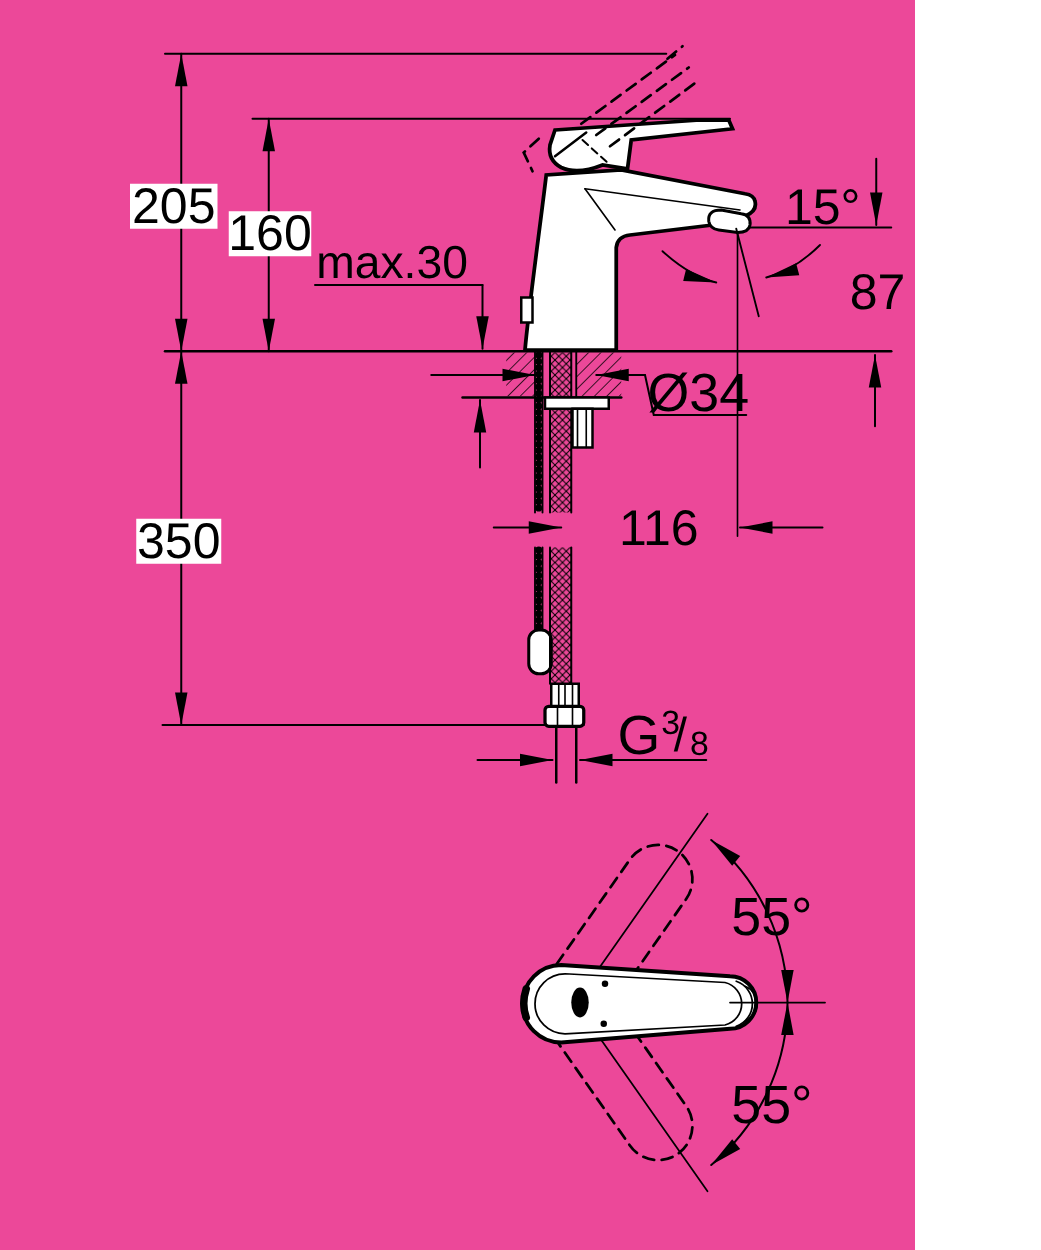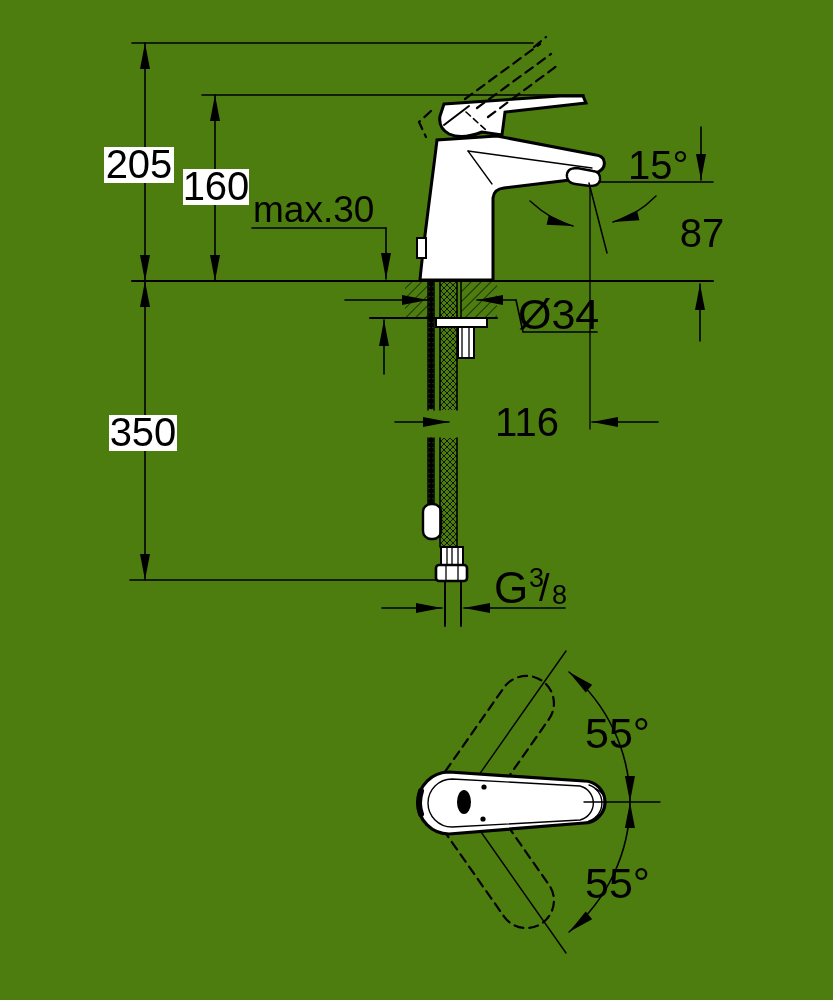--- a/index.html
+++ b/index.html
@@ -1,16 +1,16 @@
 <!DOCTYPE html>
 <html><head>
 <meta charset="utf-8">
 <style>
   html,body{margin:0;padding:0;background:#ffffff;}
-  .stage{width:833px;height:1000px;position:relative;background:#4d7c0f;overflow:hidden;}
+  .stage{width:732px;height:1000px;position:relative;background:#ec4899;overflow:hidden;}
   svg{display:block;}
   text{font-family:"Liberation Sans","DejaVu Sans",sans-serif;fill:#000;}
 </style>
 </head>
 <body>
 
 <div class="stage">
 <svg viewBox="0 0 833 1000" width="833" height="1000">
   <defs>
     <marker id="aE" viewBox="-30 -8 32 16" refX="0" refY="0" markerWidth="32" markerHeight="16" orient="auto" markerUnits="userSpaceOnUse">

